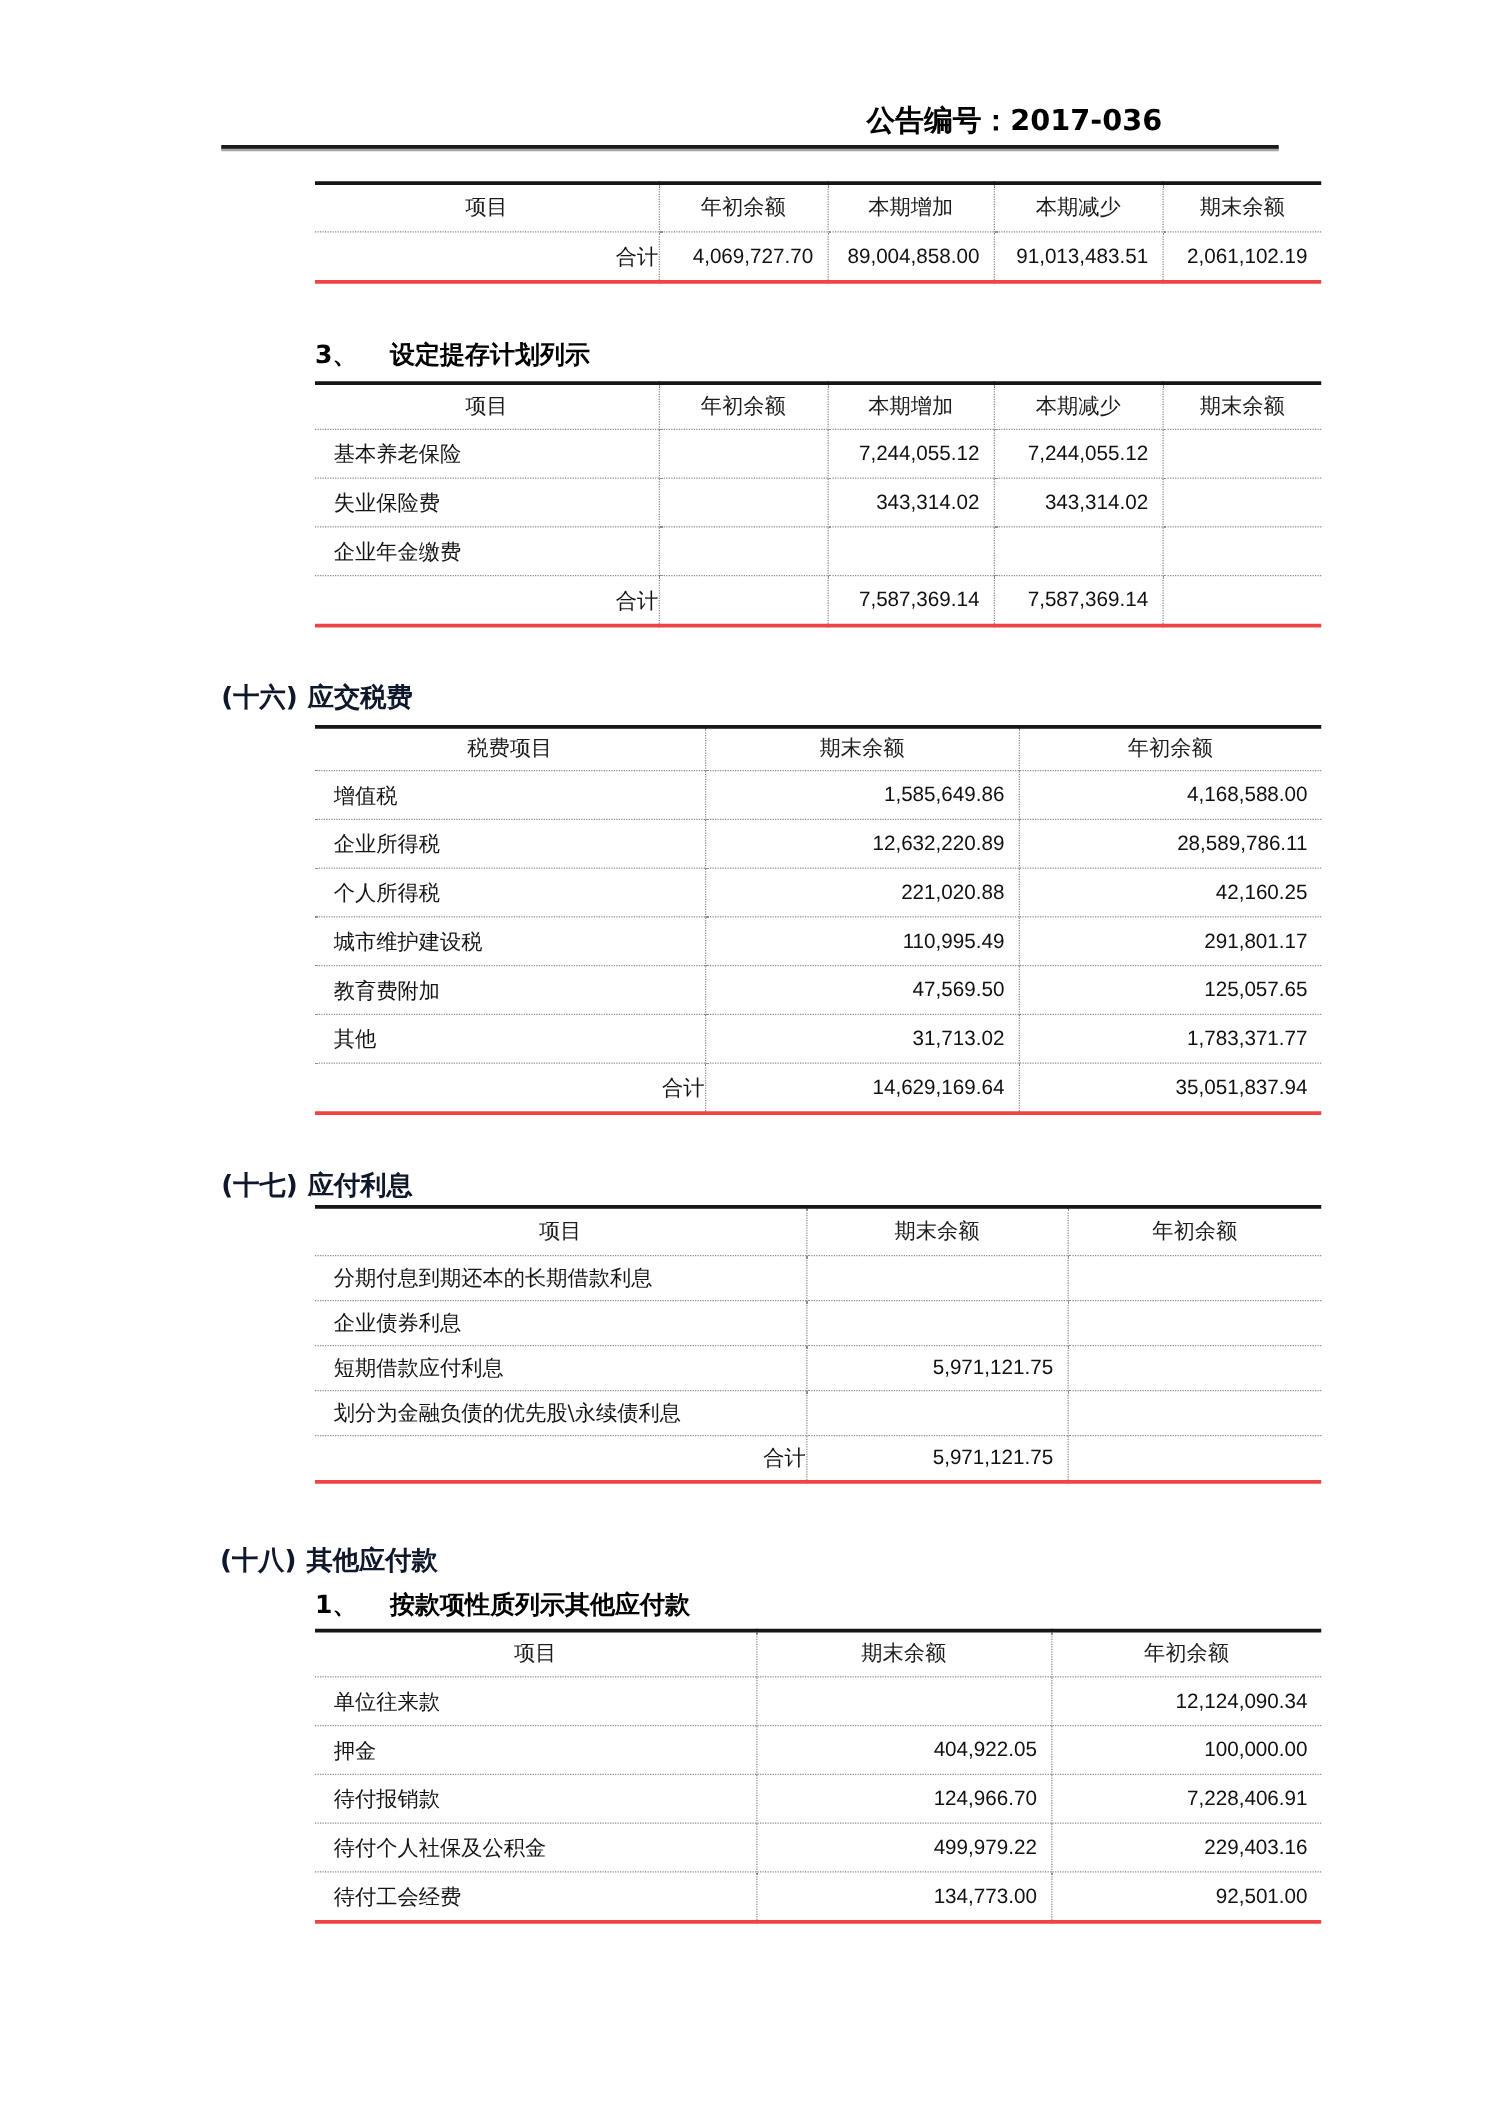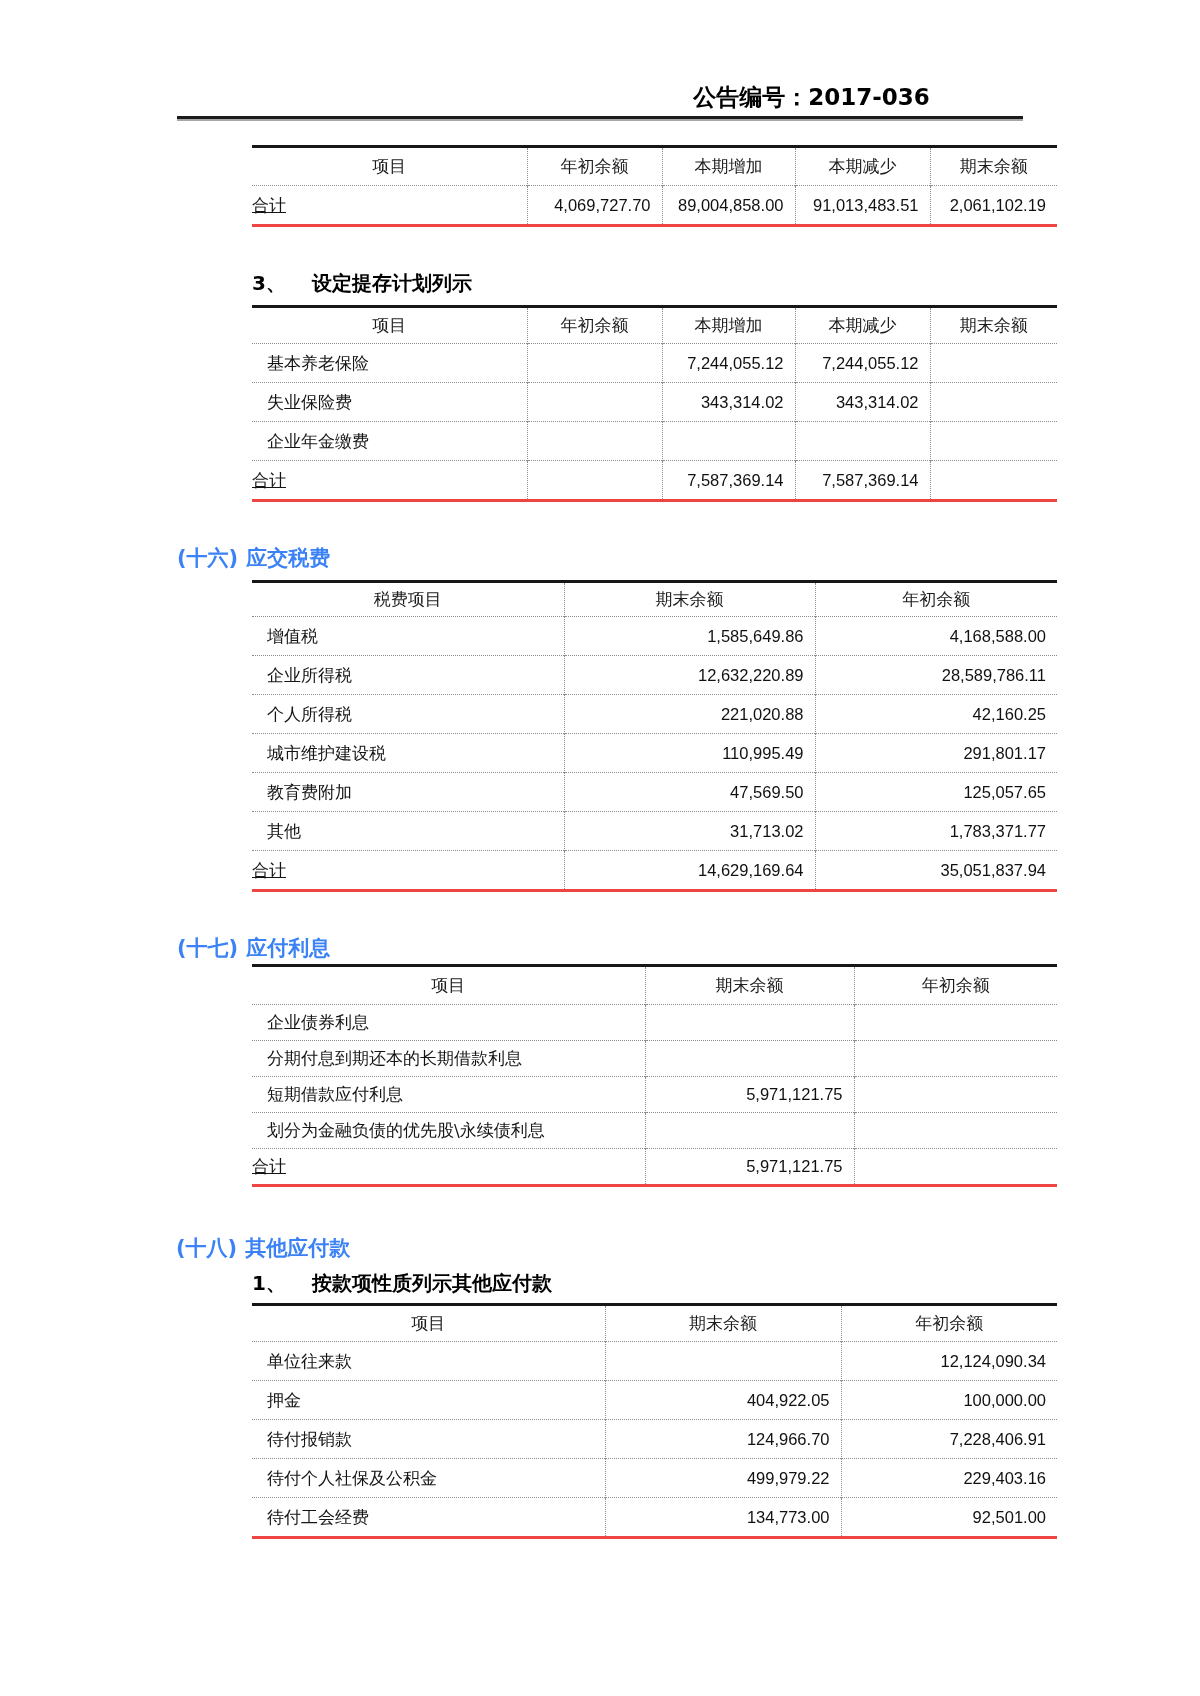--- a/index.html
+++ b/index.html
@@ -5,34 +5,34 @@
   html,body{margin:0;padding:0;}
   body{width:1200px;height:1696px;background:#ffffff;position:relative;
        font-family:"DejaVu Serif","Liberation Serif",serif;color:#151515;}
   .abs{position:absolute;}
   
   .announce{left:600px;top:84px;width:423px;text-align:center;
             font:700 23px/1.2 "DejaVu Sans","Liberation Sans",sans-serif;color:#000;}
   .rule{left:177px;top:116px;width:846px;height:3px;background:#1b1b1b;
         box-shadow:0 2px 0 rgba(60,60,60,.45);}
   
-  .h-sec{font:700 21px/1.15 "DejaVu Sans","Liberation Sans",sans-serif;color:#3b82f6;white-space:nowrap;}
+  .h-sec{font:700 21px/1.15 "DejaVu Sans","Liberation Sans",sans-serif;color:#0f172a;white-space:nowrap;}
   .h-sub{font:700 20px/1.15 "DejaVu Sans","Liberation Sans",sans-serif;color:#000;white-space:nowrap;}
   .h-sec .num{margin-right:8px;}
   .h-sub .num{margin-right:26px;}
   
   .tblwrap{left:252px;width:805px;}
   table.tbl{border-collapse:collapse;table-layout:fixed;width:100%;
             border-top:3px solid #161616;border-bottom:3px solid #ef4444;}
   .tbl th,.tbl td{padding:0;vertical-align:middle;overflow:hidden;white-space:nowrap;}
   .tbl th+th,.tbl td+td{border-left:1px dotted #8d8d8d;}
   .tbl tr+tr>*{border-top:1px dotted #8d8d8d;}
   .tbl th{font:400 17px/1 "DejaVu Serif","Liberation Serif",serif;color:#1c1c1c;text-align:center;font-weight:400;}
   td.l{font:400 17px "DejaVu Serif","Liberation Serif",serif;text-align:left;padding-left:15px;}
-  td.c{font:400 17px "DejaVu Serif","Liberation Serif",serif;text-align:left;text-decoration:underline;}
+  td.c{font:400 17px "DejaVu Serif","Liberation Serif",serif;text-align:right;}
   td.r{font:400 16.5px "Liberation Sans","DejaVu Sans",sans-serif;text-align:right;padding-right:11px;color:#111;}
   
   .t1 tr.hd>*{height:37px;} .t1 tr.bd>*{height:38px;}
   .t2 tr.hd>*{height:35px;} .t2 tr.bd>*{height:38px;}
   .t3 tr.hd>*{height:33px;} .t3 tr.bd>*{height:38px;}
   .t4 tr.hd>*{height:37px;} .t4 tr.bd>*{height:35px;}
   .t5 tr.hd>*{height:35px;} .t5 tr.bd>*{height:38px;}
 </style>
 </head>
 <body>
@@ -188,26 +188,26 @@
         <col style="width:209px">
         <col style="width:203px">
       </colgroup>
     <tbody>
         <tr class="hd">
       <th>项目</th>
       <th>期末余额</th>
       <th>年初余额</th>
     </tr>
     <tr class="bd">
+      <td class="l">分期付息到期还本的长期借款利息</td>
+      <td class="r"></td>
+      <td class="r"></td>
+    </tr>
+    <tr class="bd">
       <td class="l">企业债券利息</td>
-      <td class="r"></td>
-      <td class="r"></td>
-    </tr>
-    <tr class="bd">
-      <td class="l">分期付息到期还本的长期借款利息</td>
       <td class="r"></td>
       <td class="r"></td>
     </tr>
     <tr class="bd">
       <td class="l">短期借款应付利息</td>
       <td class="r">5,971,121.75</td>
       <td class="r"></td>
     </tr>
     <tr class="bd">
       <td class="l">划分为金融负债的优先股\永续债利息</td>

